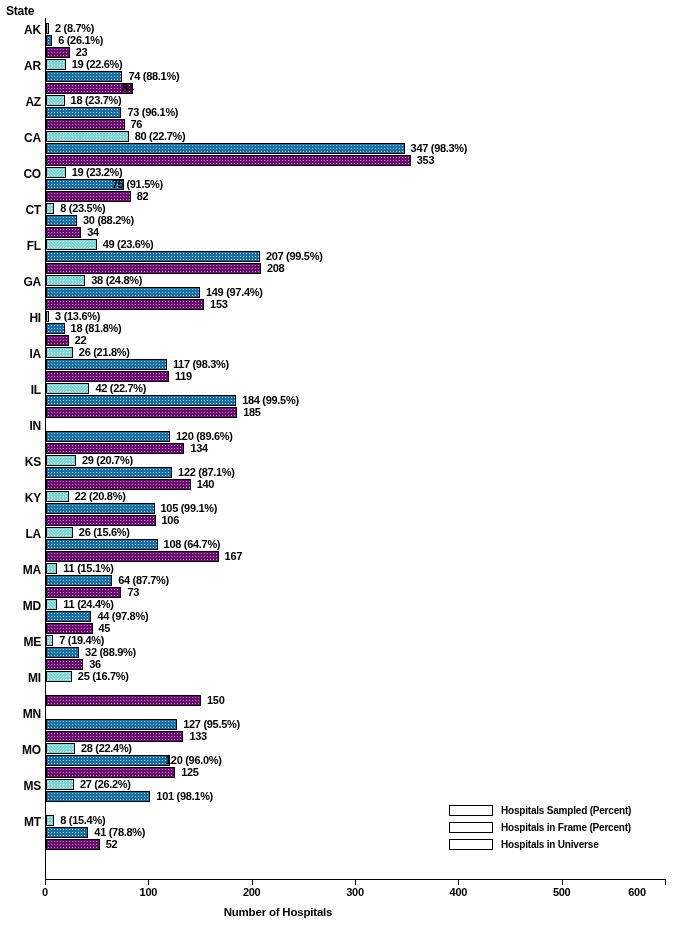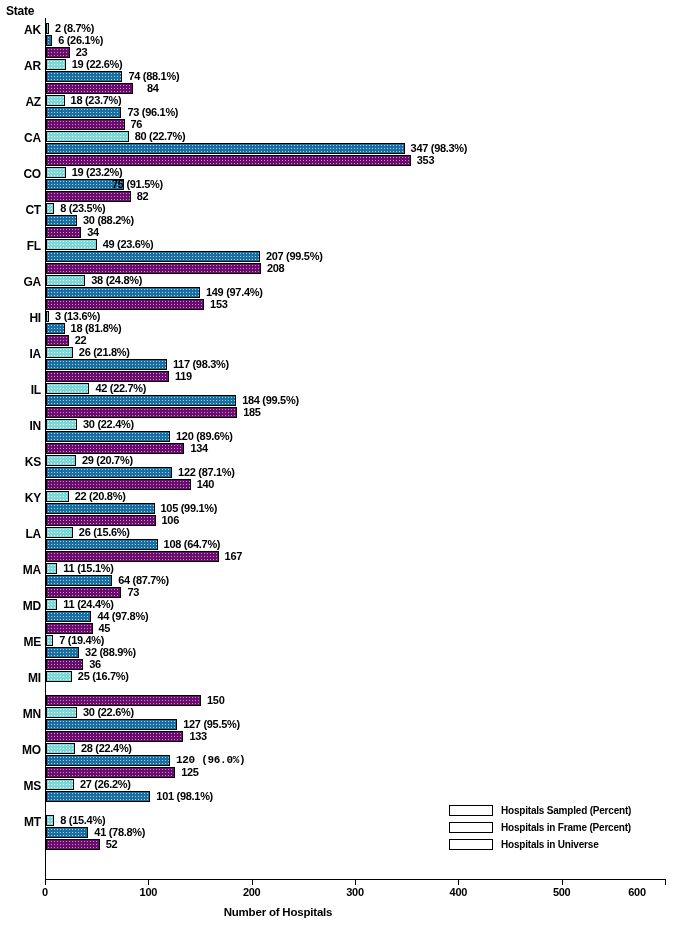--- a/index.html
+++ b/index.html
@@ -210,21 +210,21 @@
         <div class="bar-row r0">
           <div class="bar sampled" title="Hospitals Sampled (Percent): 19" style="width: 19.6333px;"></div>
           <div class="bar-label" style="left: 26.6333px;">19  (22.6%)</div>
         </div>
         <div class="bar-row r1">
           <div class="bar frame" title="Hospitals in Frame (Percent): 74" style="width: 76.4667px;"></div>
           <div class="bar-label" style="left: 83.4667px;">74  (88.1%)</div>
         </div>
         <div class="bar-row r2">
           <div class="bar universe" title="Hospitals in Universe: 84" style="width: 86.8px;"></div>
-          <div class="bar-label" style="left: 102px;">84</div>
+          <div class="bar-label" style="left: 77px;">84</div>
         </div>
       </div>
       <div class="group" style="top: 76px;">
         <div class="state-label">AZ</div>
         <div class="bar-row r0">
           <div class="bar sampled" title="Hospitals Sampled (Percent): 18" style="width: 18.6px;"></div>
           <div class="bar-label" style="left: 25.6px;">18  (23.7%)</div>
         </div>
         <div class="bar-row r1">
           <div class="bar frame" title="Hospitals in Frame (Percent): 73" style="width: 75.4333px;"></div>
@@ -350,24 +350,20 @@
           <div class="bar frame" title="Hospitals in Frame (Percent): 184" style="width: 190.133px;"></div>
           <div class="bar-label" style="left: 197.133px;">184  (99.5%)</div>
         </div>
         <div class="bar-row r2">
           <div class="bar universe" title="Hospitals in Universe: 185" style="width: 191.167px;"></div>
           <div class="bar-label" style="left: 198.167px;">185</div>
         </div>
       </div>
       <div class="group" style="top: 400px;">
         <div class="state-label">IN</div>
-        <div class="bar-row r0">
-          <div class="bar sampled" title="Hospitals Sampled (Percent): 30" style="width: 31px;"></div>
-          <div class="bar-label" style="left: 38px;">30  (22.4%)</div>
-        </div>
         <div class="bar-row r1">
           <div class="bar frame" title="Hospitals in Frame (Percent): 120" style="width: 124px;"></div>
           <div class="bar-label" style="left: 131px;">120  (89.6%)</div>
         </div>
         <div class="bar-row r2">
           <div class="bar universe" title="Hospitals in Universe: 134" style="width: 138.467px;"></div>
           <div class="bar-label" style="left: 145.467px;">134</div>
         </div>
       </div>
       <div class="group" style="top: 436px;">
@@ -466,42 +462,38 @@
           <div class="bar sampled" title="Hospitals Sampled (Percent): 25" style="width: 25.8333px;"></div>
           <div class="bar-label" style="left: 32.8333px;">25  (16.7%)</div>
         </div>
         <div class="bar-row r2">
           <div class="bar universe" title="Hospitals in Universe: 150" style="width: 155px;"></div>
           <div class="bar-label" style="left: 162px;">150</div>
         </div>
       </div>
       <div class="group" style="top: 688px;">
         <div class="state-label">MN</div>
-        <div class="bar-row r0">
-          <div class="bar sampled" title="Hospitals Sampled (Percent): 30" style="width: 31px;"></div>
-          <div class="bar-label" style="left: 38px;">30  (22.6%)</div>
-        </div>
         <div class="bar-row r1">
           <div class="bar frame" title="Hospitals in Frame (Percent): 127" style="width: 131.233px;"></div>
           <div class="bar-label" style="left: 138.233px;">127  (95.5%)</div>
         </div>
         <div class="bar-row r2">
           <div class="bar universe" title="Hospitals in Universe: 133" style="width: 137.433px;"></div>
           <div class="bar-label" style="left: 144.433px;">133</div>
         </div>
       </div>
       <div class="group" style="top: 724px;">
         <div class="state-label">MO</div>
         <div class="bar-row r0">
           <div class="bar sampled" title="Hospitals Sampled (Percent): 28" style="width: 28.9333px;"></div>
           <div class="bar-label" style="left: 35.9333px;">28  (22.4%)</div>
         </div>
         <div class="bar-row r1">
           <div class="bar frame" title="Hospitals in Frame (Percent): 120" style="width: 124px;"></div>
-          <div class="bar-label" style="left: 131px; font-family: Liberation Mono, monospace;">120  (96.0%)</div>
+          <div class="bar-label" style="left: 120px;">120  (96.0%)</div>
         </div>
         <div class="bar-row r2">
           <div class="bar universe" title="Hospitals in Universe: 125" style="width: 129.167px;"></div>
           <div class="bar-label" style="left: 136.167px;">125</div>
         </div>
       </div>
       <div class="group" style="top: 760px;">
         <div class="state-label">MS</div>
         <div class="bar-row r0">
           <div class="bar sampled" title="Hospitals Sampled (Percent): 27" style="width: 27.9px;"></div>

